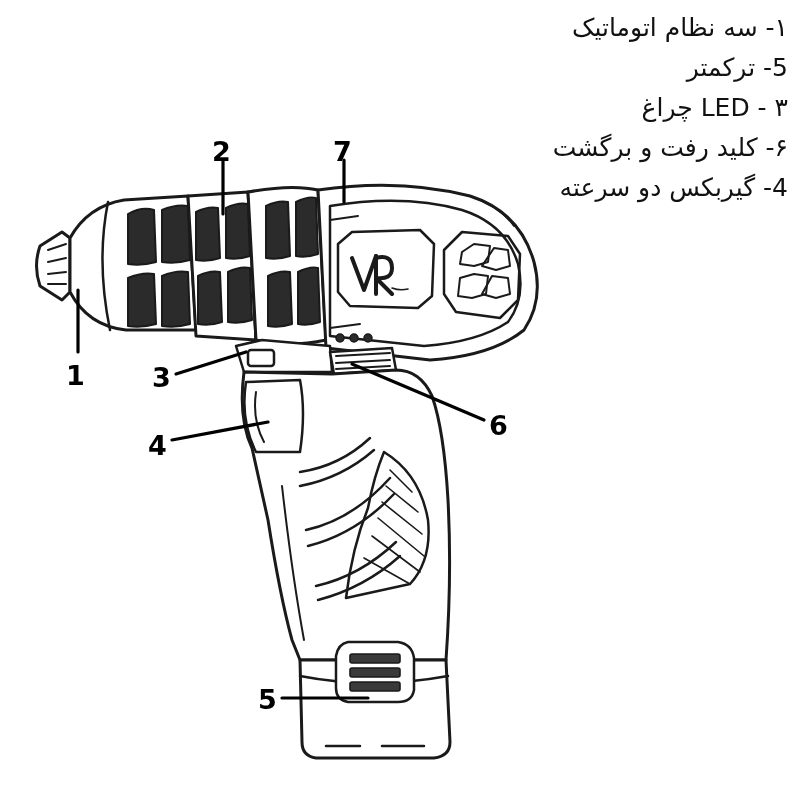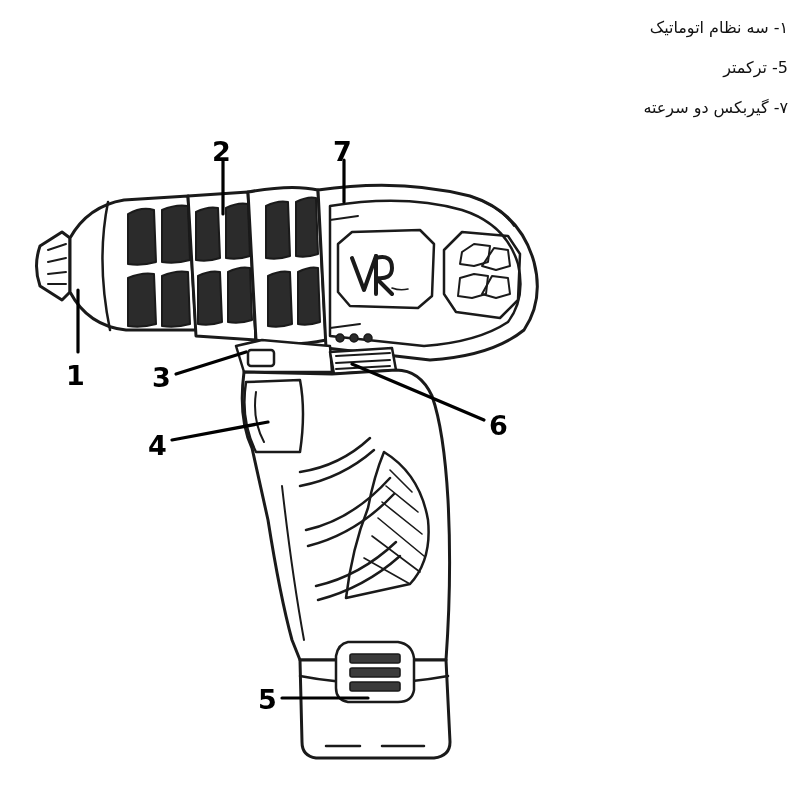--- a/index.html
+++ b/index.html
@@ -15,21 +15,21 @@
 
   
   .legend{
     position:absolute;
     top:8px; right:12px;
     width:310px;
     direction:rtl;
     text-align:right;
   }
   .legend-item{
-    font-size:16px;
+    font-size:25px;
     line-height:40px;
     color:#111111;
     white-space:nowrap;
     font-family:"DejaVu Sans",sans-serif;
     letter-spacing:0px;
   }
 
   
   .callout{
     position:absolute;
@@ -179,16 +179,18 @@
   <div class="callout" style="left:212px;top:138px;">2</div>
   <div class="callout" style="left:152px;top:364px;">3</div>
   <div class="callout" style="left:148px;top:432px;">4</div>
   <div class="callout" style="left:258px;top:686px;">5</div>
   <div class="callout" style="left:489px;top:412px;">6</div>
   <div class="callout" style="left:333px;top:138px;">7</div>
 
   <div class="legend">
     <div class="legend-item">۱- سه نظام اتوماتیک</div>
     <div class="legend-item">5- ترکمتر</div>
-    <div class="legend-item">۷- گیربکس دو سرعته</div>
+    <div class="legend-item">۳ - LED چراغ</div>
+    <div class="legend-item">۶- کلید رفت و برگشت</div>
+    <div class="legend-item">4- گیربکس دو سرعته</div>
   </div>
 
 </div>
 
 </body></html>

